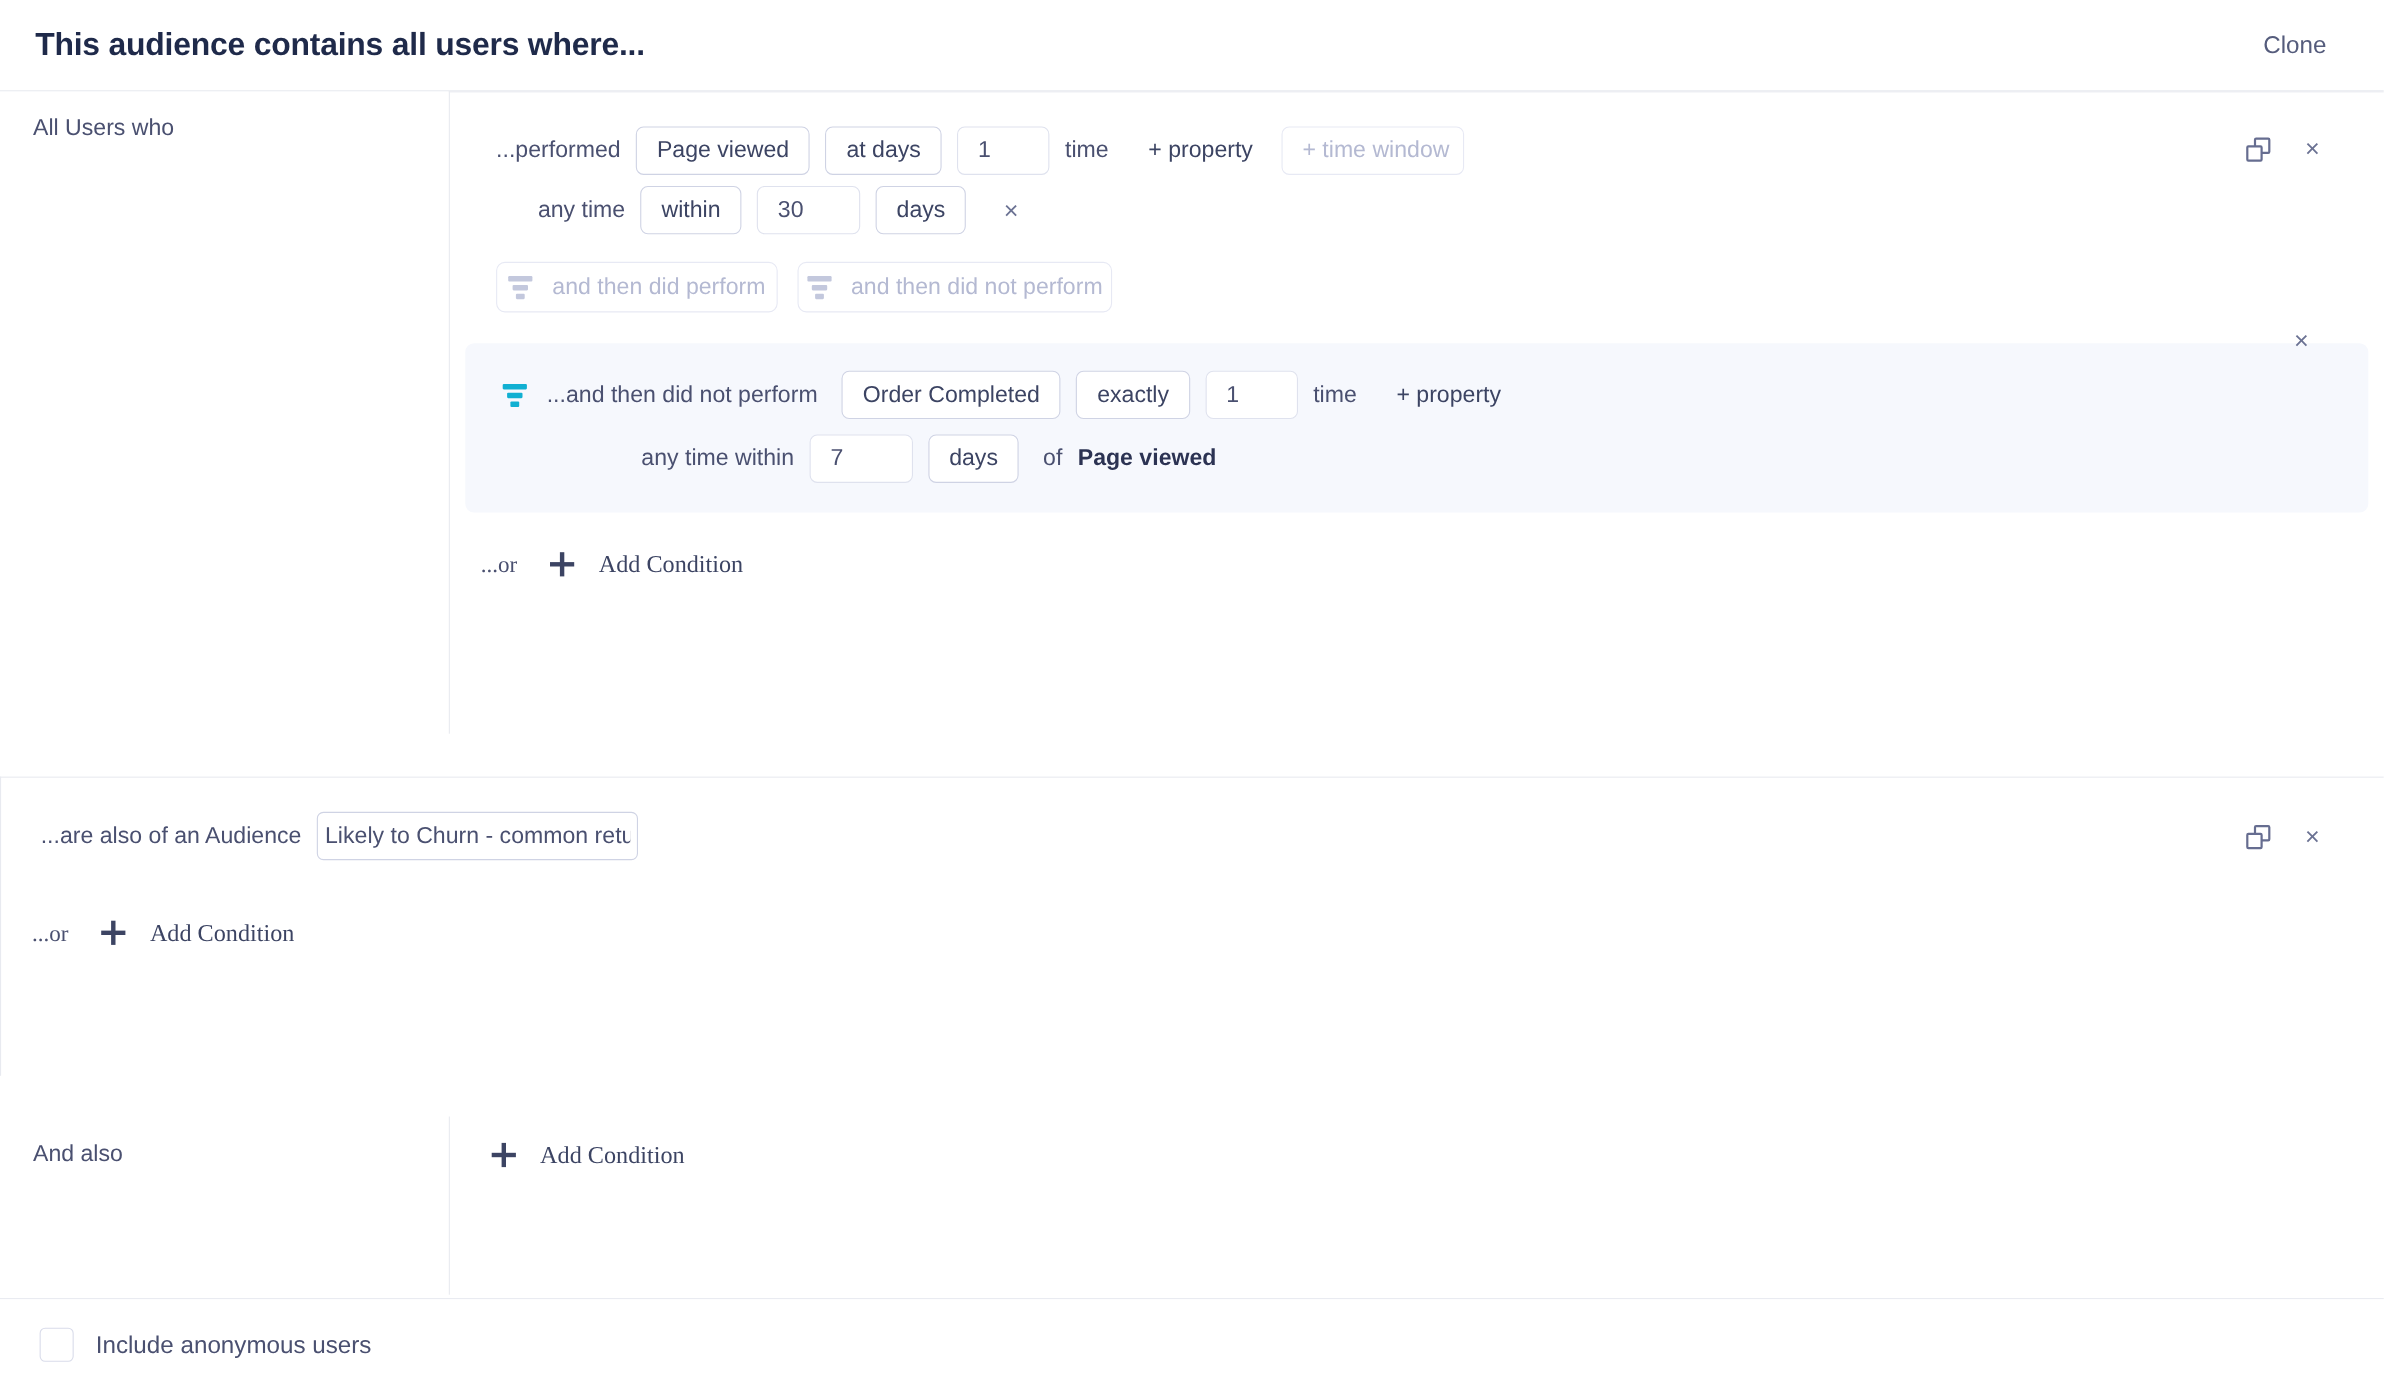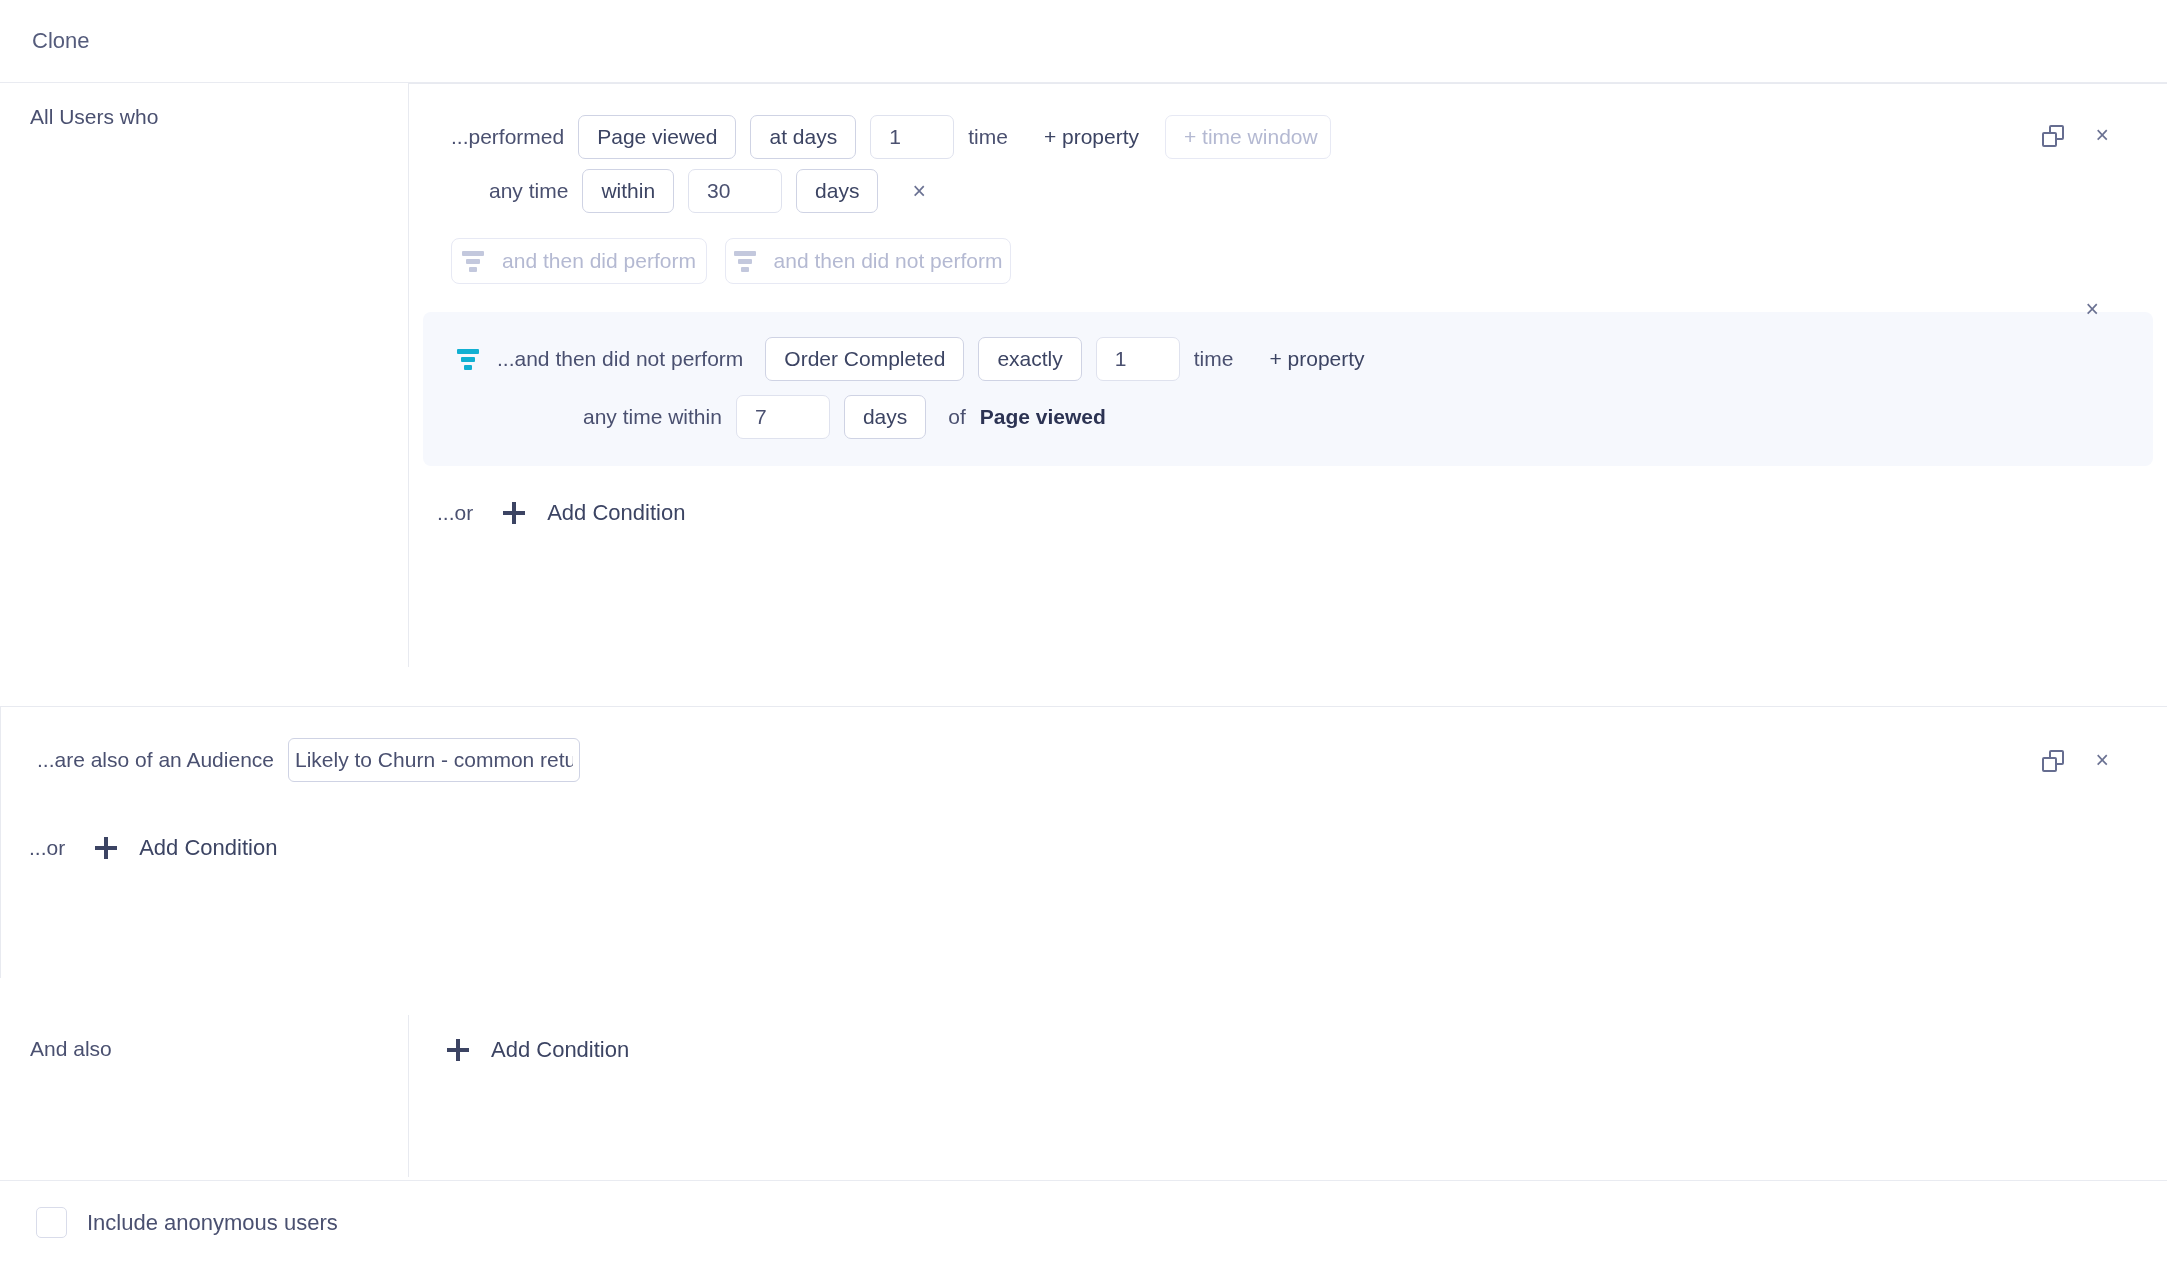--- a/index.html
+++ b/index.html
@@ -178,20 +178,21 @@
     padding: 20px 0 22px 0;
   }
   .nested .token { background:#fff; }
 
   
   .or-row {
     display: flex;
     align-items: center;
     gap: 30px;
     padding: 34px 0 30px 28px;
+    font-family: Liberation Serif, serif;
   }
   .or-row .txt { color: #4a5070; }
   .add-cond {
     display: inline-flex;
     align-items: center;
     gap: 22px;
     font-size: 22px;
     color: #3c4463;
     cursor: pointer;
     font-family: inherit;
@@ -249,20 +250,21 @@
     border-radius: 5px;
     background: #fff;
     cursor: pointer;
   }
   .cbox-label { font-size: 22px; color: #4a5070; cursor: pointer; }
 </style>
 </head>
 <body>
 
 <div class="header">
+  <div class="page-title">This audience contains all users where...</div>
   <button class="clone-btn">Clone</button>
 </div>
 
 <div class="section-row" style="top:83px;">
   <div class="row-label left">All Users who</div>
 
   <div class="panel" style="min-height:584px;">
     <div class="cond-body">
 
       <div class="cond-line indent-a">

